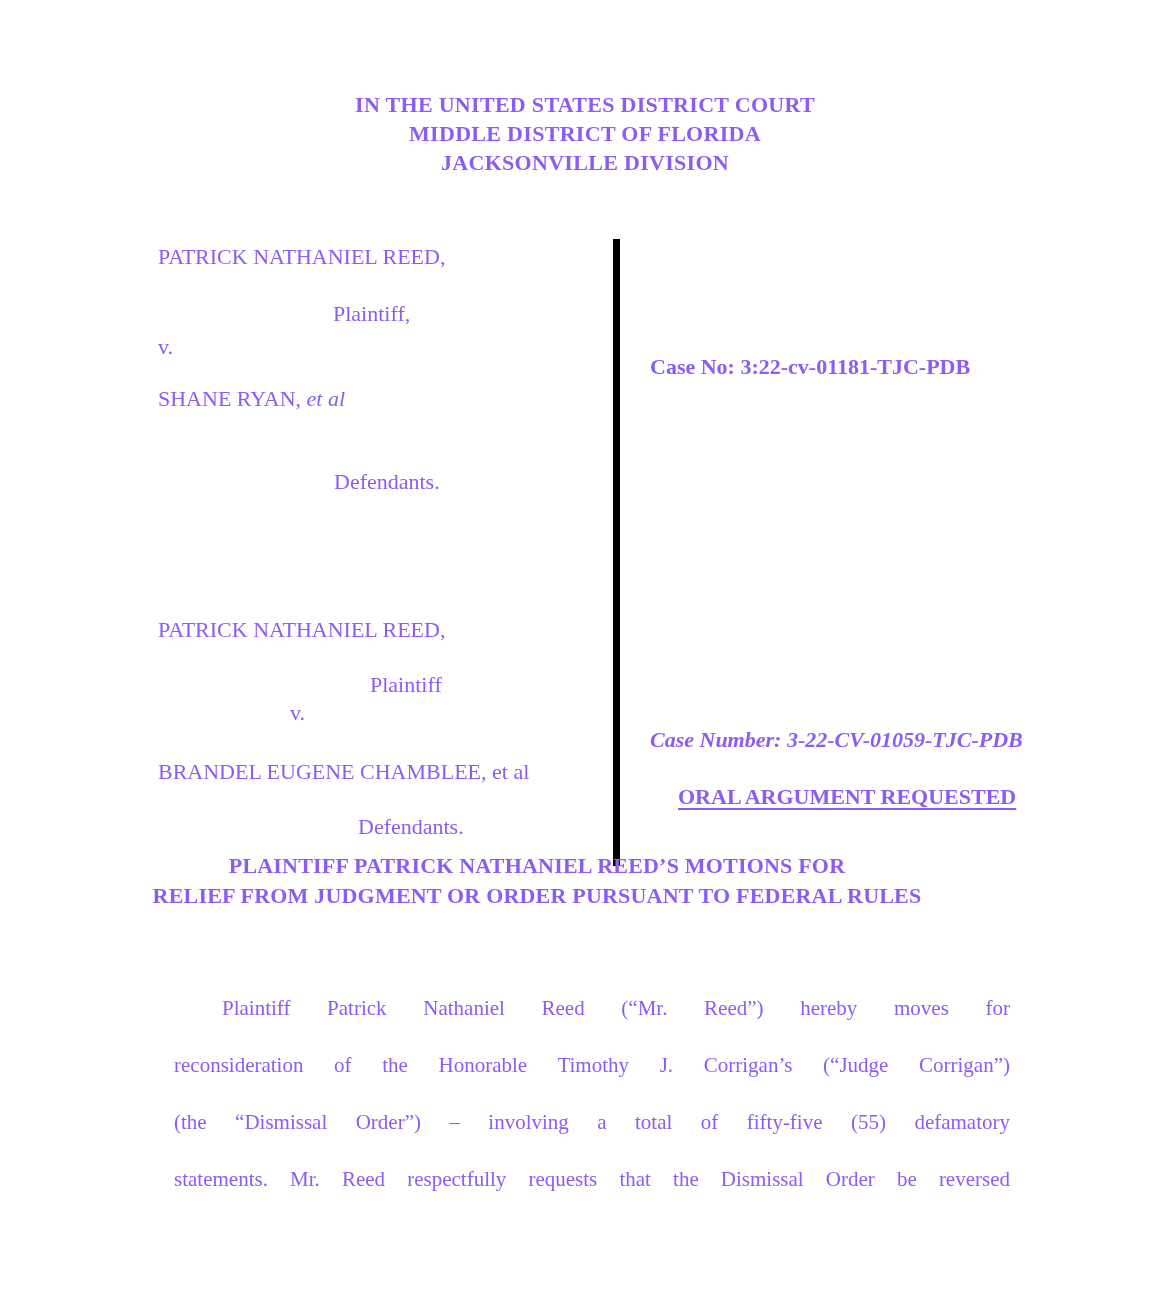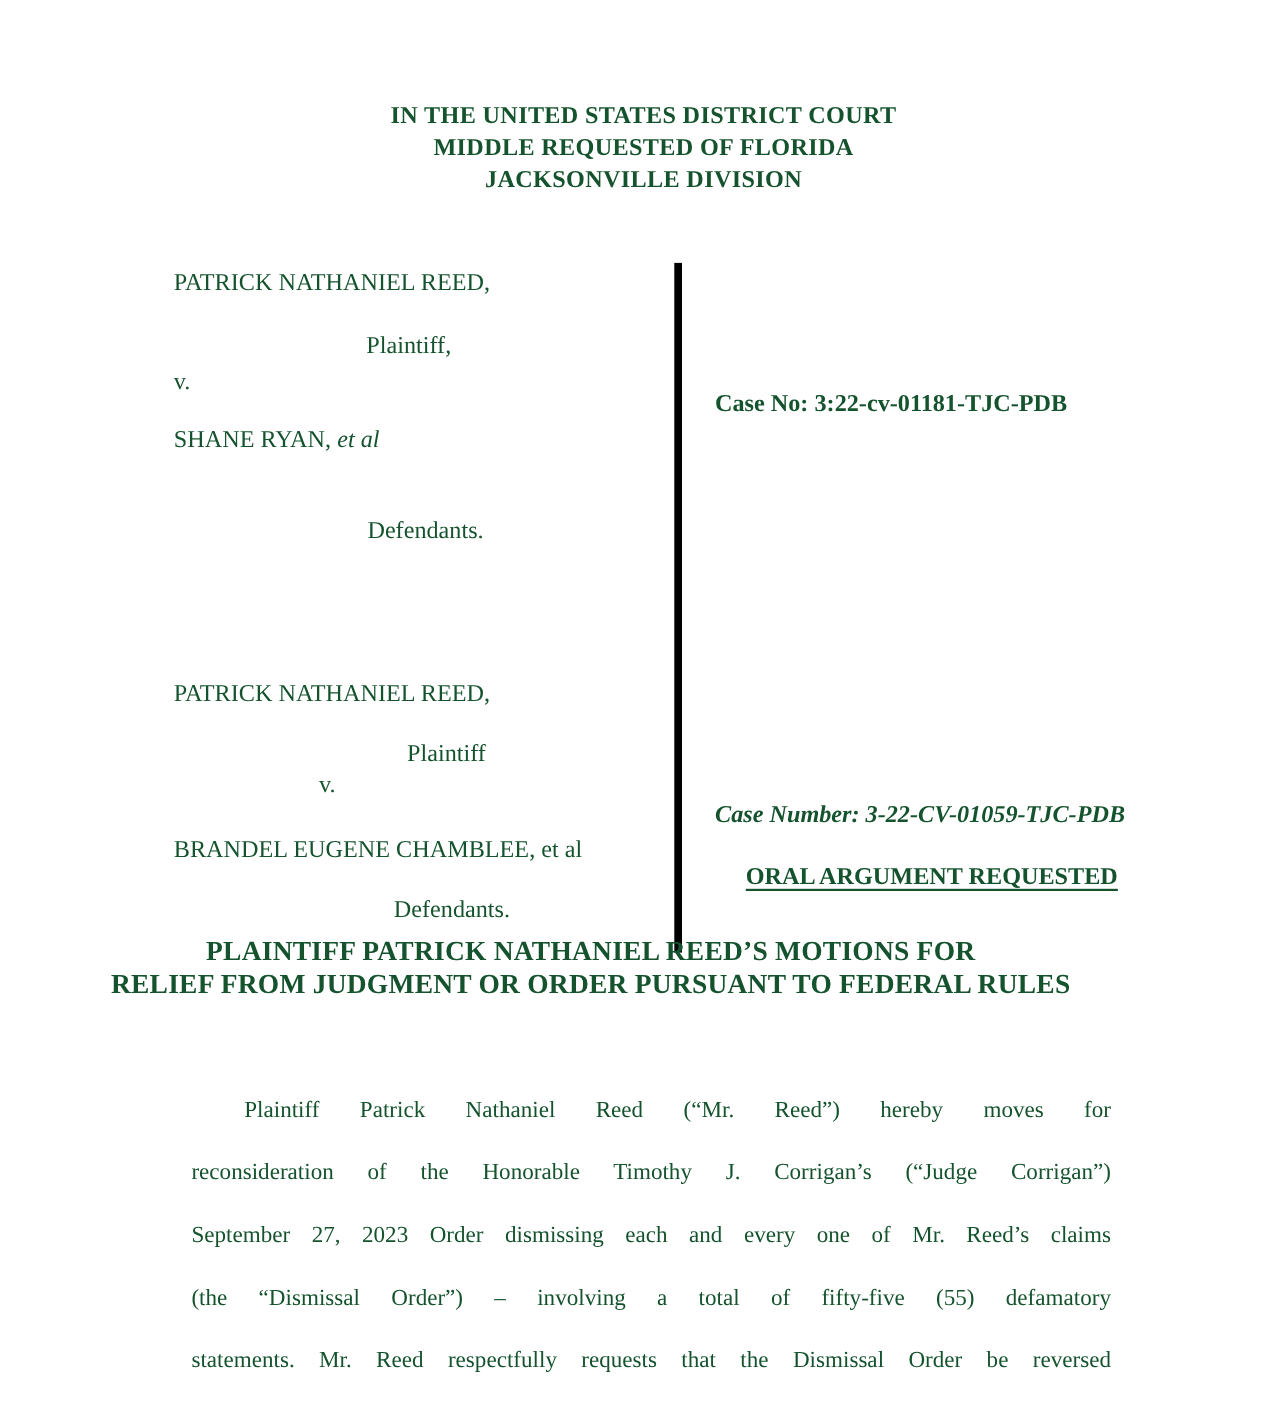--- a/index.html
+++ b/index.html
@@ -6,21 +6,21 @@
     margin: 0;
     padding: 0;
     background: #ffffff;
   }
   .page {
     position: relative;
     width: 1170px;
     height: 1297px;
     background: #ffffff;
     font-family: "Liberation Serif", "DejaVu Serif", serif;
-    color: #14532d;
+    color: #8b5cf6;
     overflow: hidden;
   }
   .doc-header {
     position: absolute;
     top: 90px;
     left: 0;
     width: 1170px;
     text-align: center;
     font-weight: bold;
     font-size: 22px;
@@ -55,21 +55,21 @@
     text-decoration-thickness: 2px;
     text-underline-offset: 4px;
   }
   .motion-title {
     position: absolute;
     top: 851px;
     left: 0;
     width: 1074px;
     text-align: center;
     font-weight: bold;
-    font-size: 25px;
+    font-size: 22px;
     line-height: 30px;
     letter-spacing: 0.2px;
   }
   .body-paragraph {
     position: absolute;
     top: 980px;
     left: 158px;
     width: 852px;
     font-size: 21px;
   }
@@ -84,21 +84,21 @@
     text-indent: 48px;
   }
 </style>
 </head>
 <body>
 
 <div class="page">
 
   <div class="doc-header">
     <div>IN THE UNITED STATES DISTRICT COURT</div>
-    <div>MIDDLE REQUESTED OF FLORIDA</div>
+    <div>MIDDLE DISTRICT OF FLORIDA</div>
     <div>JACKSONVILLE DIVISION</div>
   </div>
 
   <div class="caption-area">
 
     <div class="caption-divider"></div>
 
     <div class="cap-item" style="top:5px; left:0;">PATRICK NATHANIEL REED,</div>
     <div class="cap-item" style="top:62px; left:175px;">Plaintiff,</div>
     <div class="cap-item" style="top:95px; left:0;">v.</div>
@@ -119,18 +119,17 @@
   </div>
 
   <div class="motion-title">
     <div>PLAINTIFF PATRICK NATHANIEL REED’S MOTIONS FOR</div>
     <div>RELIEF FROM JUDGMENT OR ORDER PURSUANT TO FEDERAL RULES</div>
   </div>
 
   <div class="body-paragraph">
     <div class="body-line first">Plaintiff Patrick Nathaniel Reed (“Mr. Reed”) hereby moves for</div>
     <div class="body-line">reconsideration of the Honorable Timothy J. Corrigan’s (“Judge Corrigan”)</div>
-    <div class="body-line">September 27, 2023 Order dismissing each and every one of Mr. Reed’s claims</div>
     <div class="body-line">(the “Dismissal Order”) – involving a total of fifty-five (55) defamatory</div>
     <div class="body-line">statements. Mr. Reed respectfully requests that the Dismissal Order be reversed</div>
   </div>
 
 </div>
 
 </body></html>

